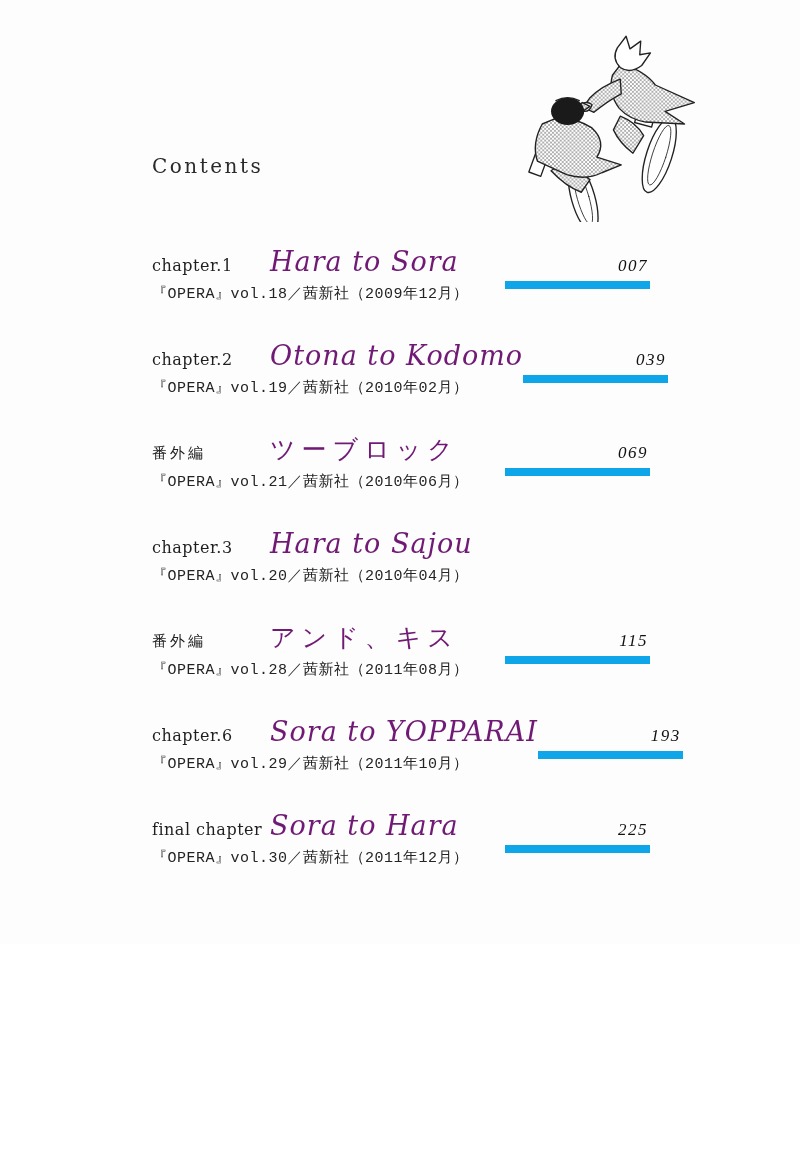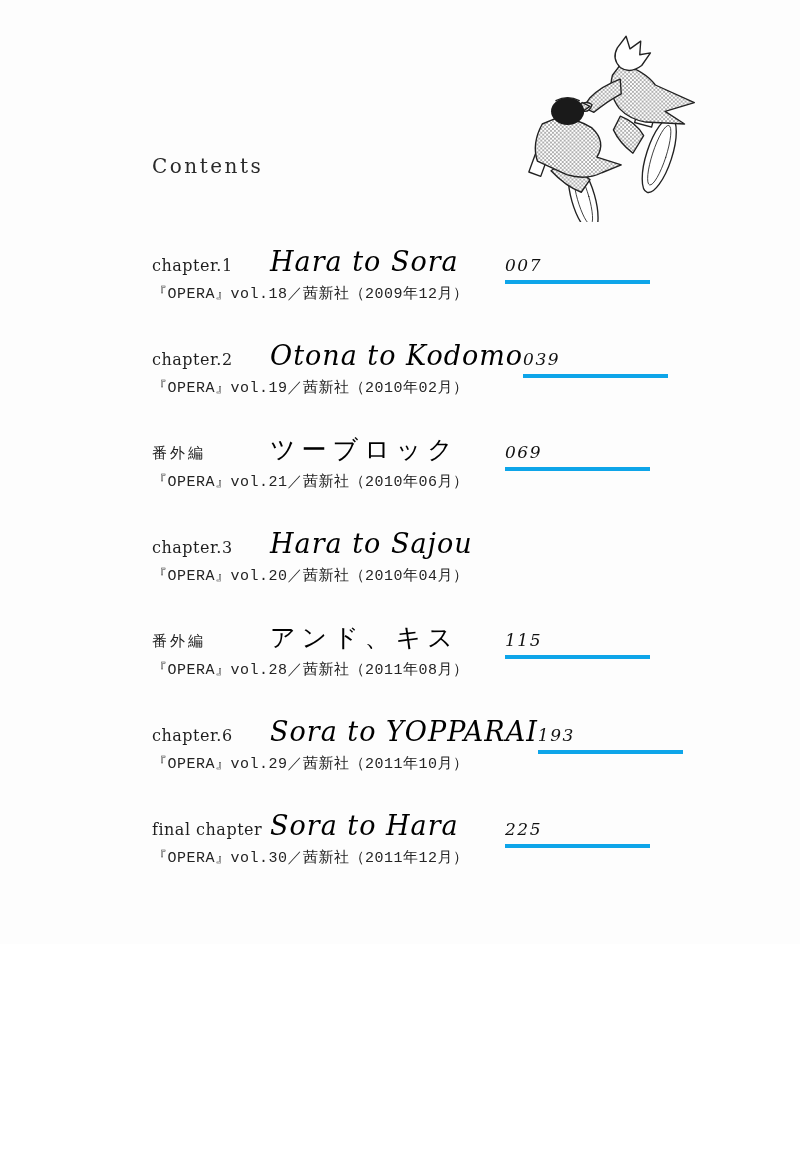--- a/index.html
+++ b/index.html
@@ -53,34 +53,35 @@
     font-family: "Liberation Sans", sans-serif;
     font-size: 15px;
     letter-spacing: 3px;
   }
   .title {
     flex: 1;
     font-style: italic;
     font-size: 27px;
     letter-spacing: 1px;
     white-space: nowrap;
-    color: #000000;
+    color: #701a75;
   }
   .title.jp {
     font-style: normal;
     font-family: "Liberation Sans", sans-serif;
     font-size: 25px;
     letter-spacing: 6px;
   }
   .pagebox {
     flex: none;
     width: 145px;
-    text-align: left;
-    border-bottom: 4px solid #0ea5e9;
+    text-align: right;
+    border-bottom: 8px solid #0ea5e9;
     padding-bottom: 5px;
+    font-family: Liberation Serif, serif;
   }
   .pagenum {
     font-style: italic;
     font-size: 17px;
     letter-spacing: 1.5px;
     padding-right: 2px;
     color: #111;
   }
   .source {
     margin-top: 3px;

